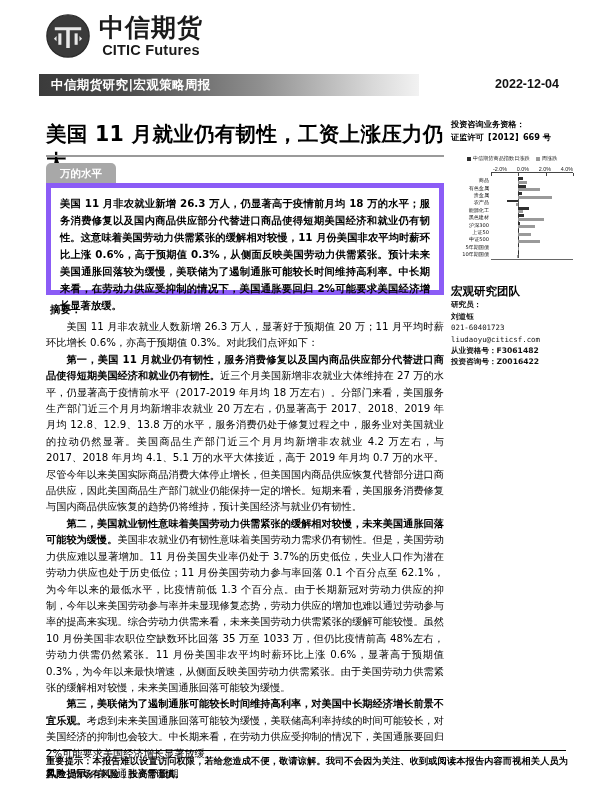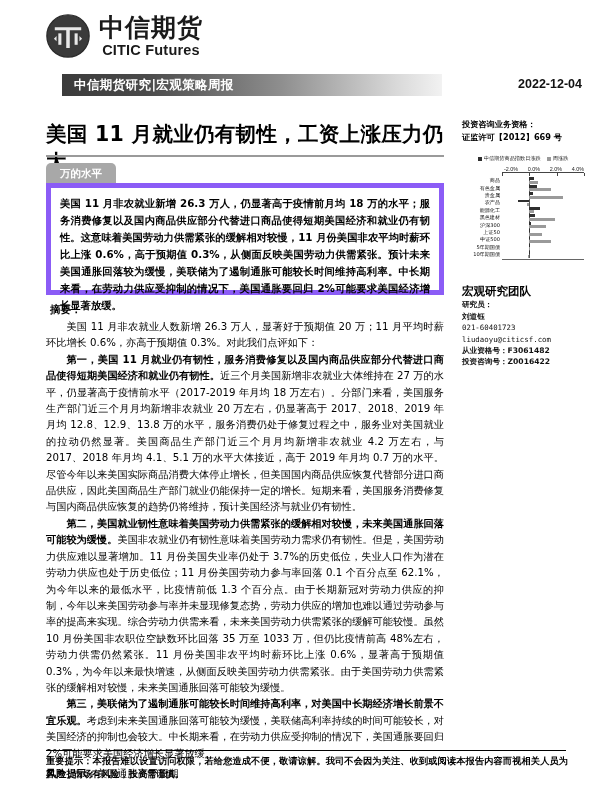--- a/index.html
+++ b/index.html
@@ -15,21 +15,21 @@
   .page { position:absolute; inset:0; padding: 9px; }
 
   
   .logo-row { position:absolute; left:46px; top:14px; display:flex; align-items:center; gap:9px; }
   .logo-mark { width:44px; height:44px; flex:none; }
   .logo-text { display:flex; flex-direction:column; line-height:1; }
   .logo-cn { font-family:"DejaVu Sans","Liberation Sans",sans-serif; font-weight:bold; font-size:25px; letter-spacing:1px; color:#1a1a1a; }
   .logo-en { font-family:"Liberation Sans",sans-serif; font-weight:bold; font-size:14.5px; letter-spacing:0.2px; color:#1a1a1a; margin-top:3px;text-align:center; }
 
   
-  .headband-wrap { position:absolute; left:62px; top:74px; width:520px; height:34px; }
+  .headband-wrap { position:absolute; left:39px; top:74px; width:520px; height:34px; }
   .headband { position:absolute; left:0; top:0; width:380px; height:22px;
     background: linear-gradient(to right, #3b3b3b 0%, #4a4a4a 22%, #8f8f8f 58%, #d9d9d9 88%, #f2f2f2 100%); }
   .headband-label { position:absolute; left:12px; top:3px; color:#fff;
     font-family:"DejaVu Sans","Liberation Sans",sans-serif; font-weight:bold; font-size:12.5px; letter-spacing:0.4px; }
   .headdate { position:absolute; right:0; top:3px;
     font-family:"Liberation Sans",sans-serif; font-weight:bold; font-size:12.5px; color:#111;text-align:center; }
 
   
   .title { position:absolute; left:46px; top:120px; width:400px;
     font-family:"DejaVu Sans","Liberation Sans",sans-serif; font-weight:bold; font-size:20.5px;
@@ -57,21 +57,21 @@
     font-size:10.2px; line-height:16px; }
   .risk b { font-weight:bold; }
 
   
   .foot-rule { position:absolute; left:46px; top:750px; width:520px; height:1px; background:#000; }
   .foot { position:absolute; left:46px; top:754px; width:522px;
     font-family:"DejaVu Sans","Liberation Sans",sans-serif; font-weight:bold;
     font-size:9.2px; line-height:13px; text-align:justify; color:#000; }
 
   
-  .side { position:absolute; left:462px; top:118px; width:122px; }
+  .side { position:absolute; left:451px; top:118px; width:122px; }
   .side-qual { font-family:"DejaVu Sans","Liberation Sans",sans-serif; font-weight:bold;
     font-size:8.2px; line-height:12.5px; color:#000; }
   .chart-box { margin-top:12px; width:122px; }
   .chart-legend { display:flex; gap:6px; align-items:center; justify-content:center;
     font-family:"DejaVu Sans","Liberation Sans",sans-serif; font-size:5.2px; color:#222; }
   .lg { display:flex; align-items:center; gap:2px; }
   .sw { width:4px; height:4px; display:inline-block; }
   .sw.a { background:#2f2f2f; }
   .sw.b { background:#9a9a9a; }
   .axis-row { display:flex; justify-content:flex-end; margin-top:4px; }

